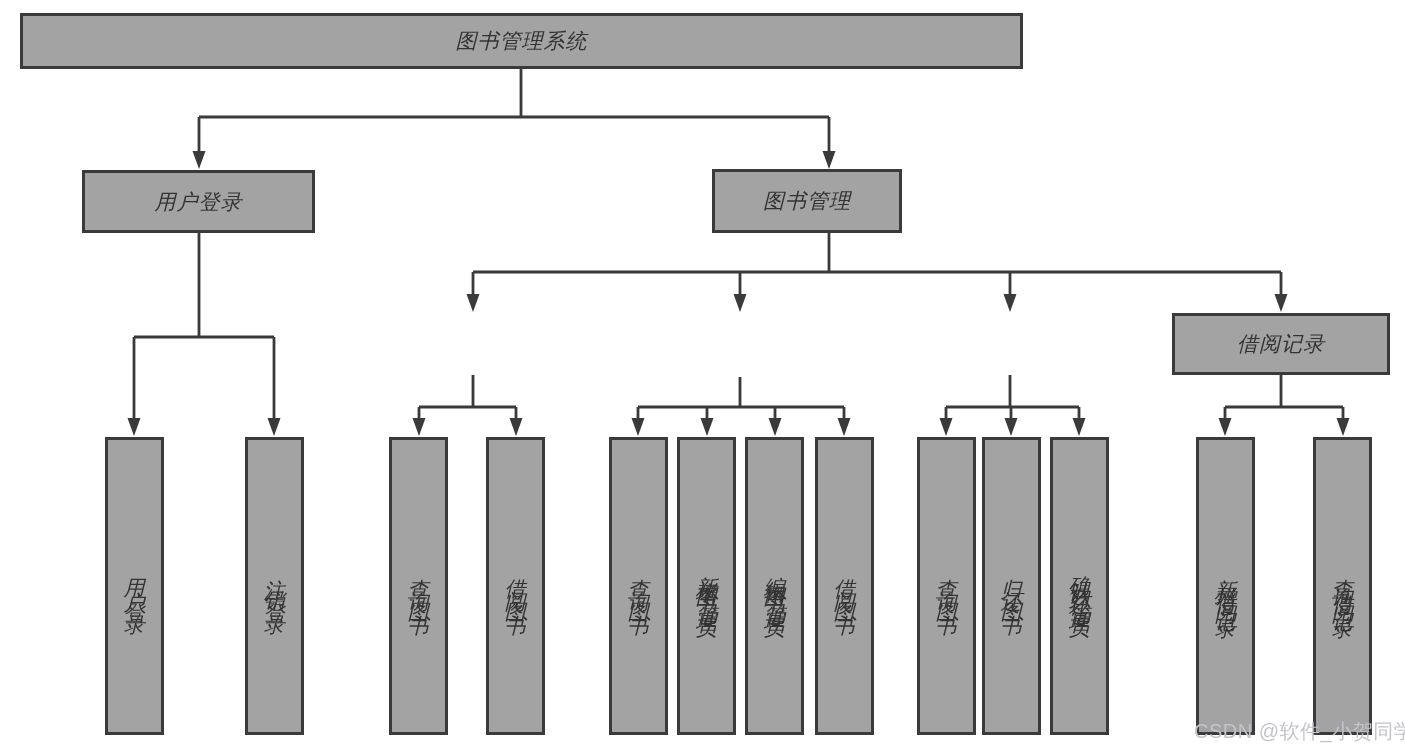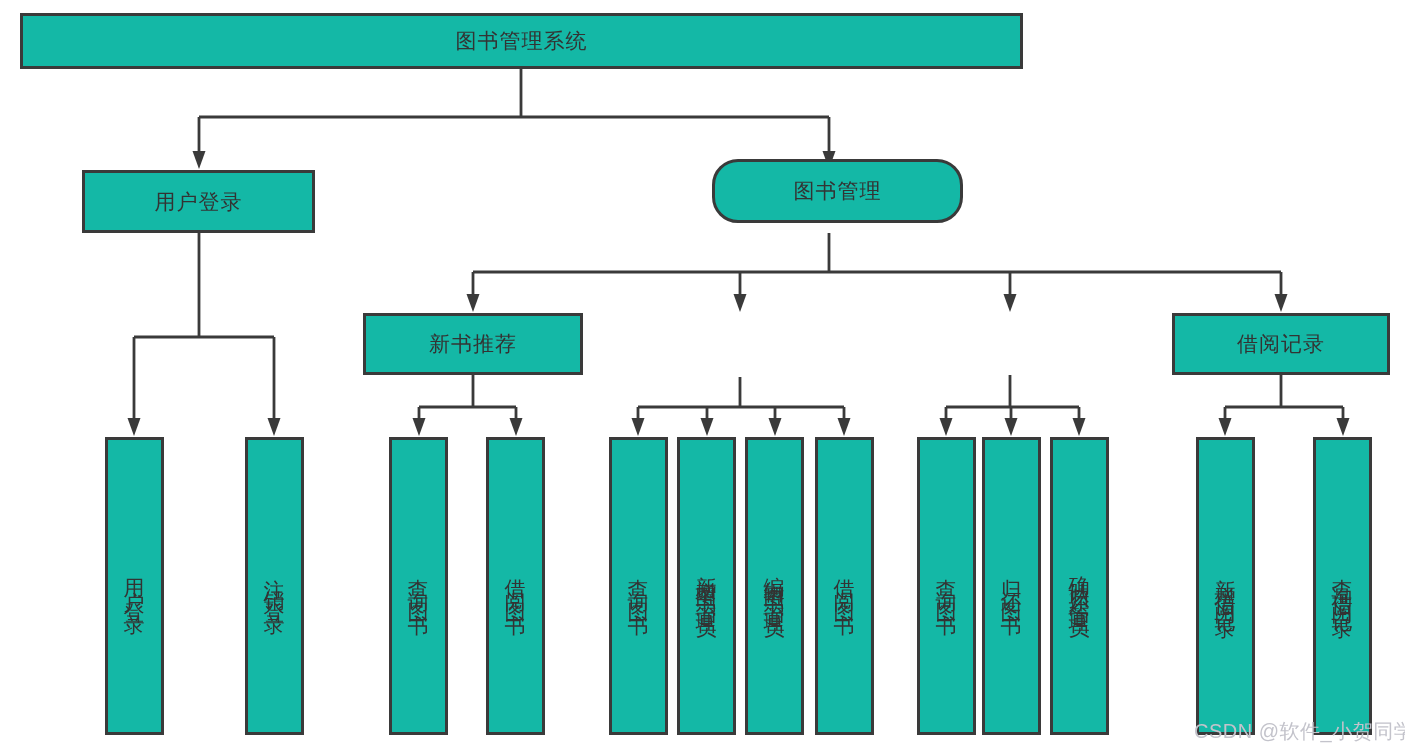--- a/index.html
+++ b/index.html
@@ -18,26 +18,27 @@
   #connector-layer {
     position: absolute;
     left: 0;
     top: 0;
     width: 1405px;
     height: 747px;
   }
   .node {
     position: absolute;
     box-sizing: border-box;
-    background: #14b8a6;
+    background: #a3a3a3;
     border: 3px solid #3a3a3a;
     color: #333333;
     display: flex;
     align-items: center;
     justify-content: center;
+    font-style: italic;
   }
   .h-box {
     font-size: 21px;
     letter-spacing: 1px;
     text-align: center;
     white-space: nowrap;
   }
   .v-box {
     writing-mode: vertical-rl;
     text-orientation: mixed;
@@ -127,23 +128,22 @@
     <path d="M1281,375 V407 M1225,407 H1343"></path>
     <line x1="1225" y1="407" x2="1225" y2="419"></line>
     <polygon points="1218.5,418 1231.5,418 1225,436"></polygon>
     <line x1="1343" y1="407" x2="1343" y2="419"></line>
     <polygon points="1336.5,418 1349.5,418 1343,436"></polygon>
   </svg>
 
   <div class="node h-box" style="left:20px; top:13px; width:1003px; height:56px;">图书管理系统</div>
 
   <div class="node h-box" style="left:82px; top:170px; width:233px; height:63px;">用户登录</div>
-  <div class="node h-box" style="left:712px; top:159px; width:251px; height:64px;border-radius:26px;">图书管理</div>
+  <div class="node h-box" style="left:712px; top:169px; width:190px; height:64px;">图书管理</div>
 
-  <div class="node h-box" style="left:363px; top:313px; width:220px; height:62px;">新书推荐</div>
   <div class="node h-box" style="left:1172px; top:313px; width:218px; height:62px;">借阅记录</div>
 
   <div class="node v-box v-short" style="left:105px;">用户登录</div>
   <div class="node v-box v-short" style="left:245px;">注销登录</div>
 
   <div class="node v-box v-short" style="left:389px;">查询图书</div>
   <div class="node v-box v-short" style="left:486px;">借阅图书</div>
 
   <div class="node v-box v-short" style="left:609px;">查询图书</div>
   <div class="node v-box v-long" style="left:677px;">新增图书（管理员）</div>

